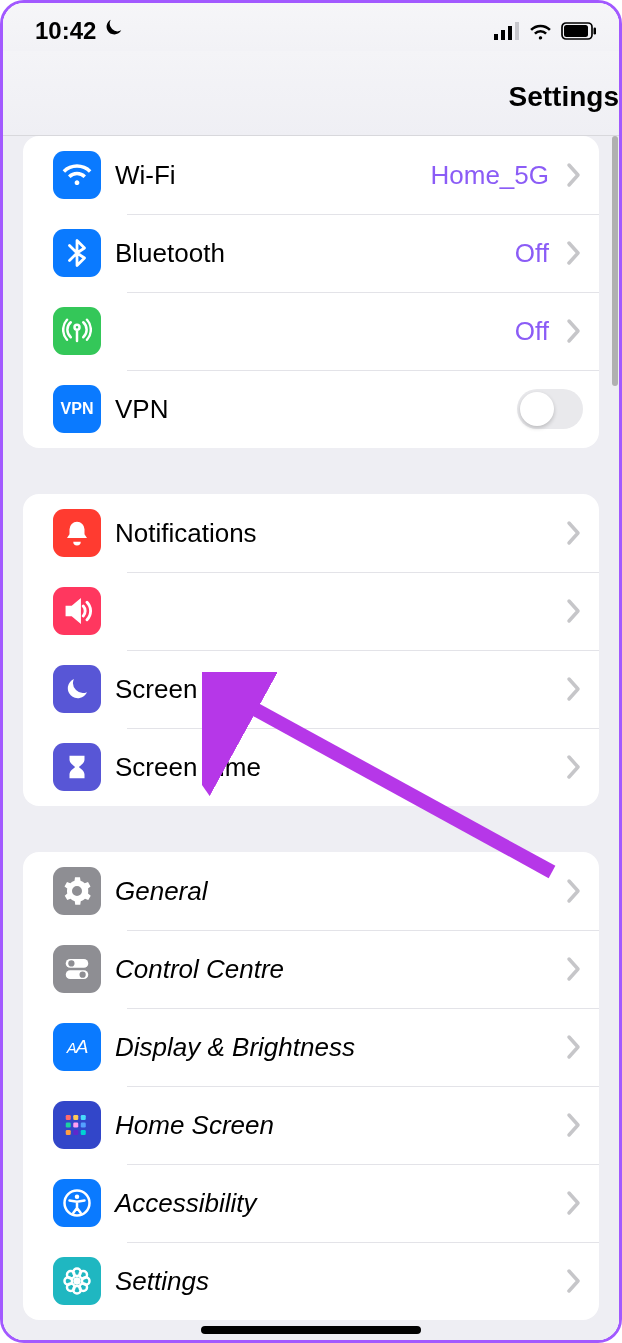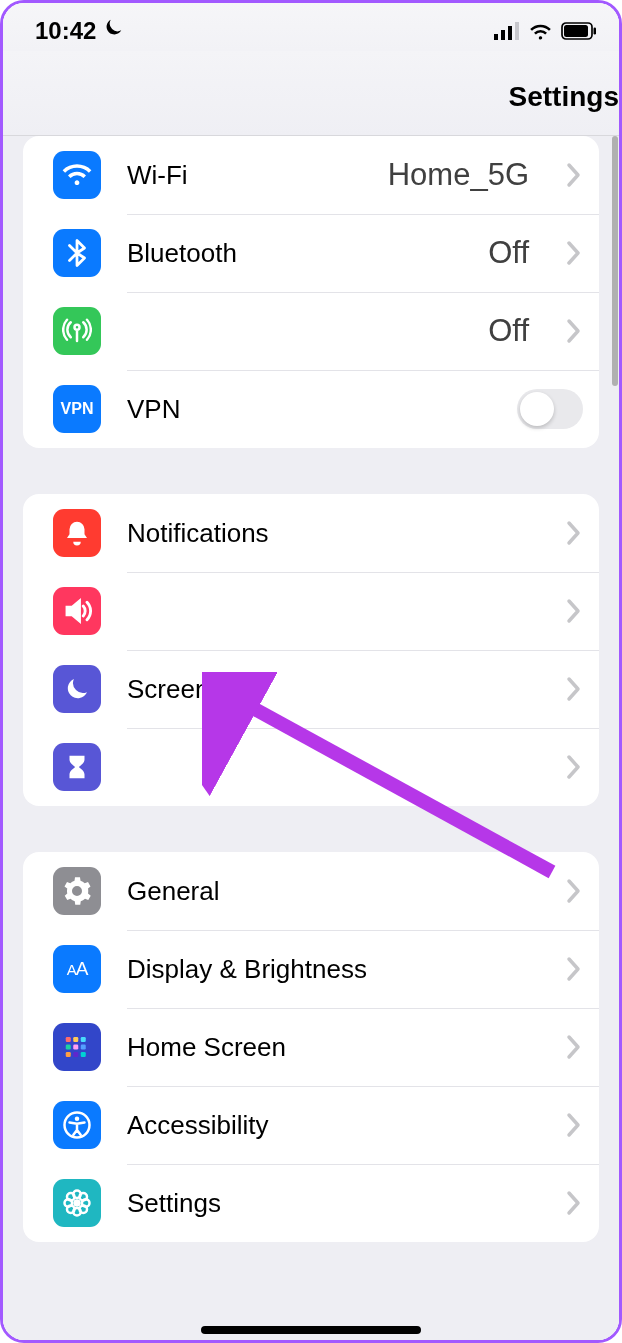--- a/index.html
+++ b/index.html
@@ -59,42 +59,42 @@
     margin: 0 20px 46px 20px;
     border-radius: 16px;
     overflow: hidden;
   }
   .group:first-child { margin-top:0; border-top-left-radius:0; border-top-right-radius:0;}
   .row {
     display:flex;
     align-items:center;
     height: 78px;
     padding: 0 16px 0 14px;
-    gap: 26px;
+    gap: 14px;
     position:relative;
   }
   .row + .row::before {
     content:"";
     position:absolute;
     top:0; left:104px; right:0;
     height:1px;
     background:#e3e3e8;
   }
   .group:first-child .row + .row::before { left: 104px; }
   .icon-box {
     width:48px; height:48px;
     border-radius:11px;
     display:flex; align-items:center; justify-content:center;
     flex-shrink:0;
     margin-left: 16px;
   }
   .icon-box svg { width:30px; height:30px; fill:#fff; }
   .row-label { font-size:26px; color:#000; flex:0 0 auto; }
   .spacer { flex:1; }
-  .row-value { font-size:31px; color:#404040; margin-right:10px; }
+  .row-value { font-size:26px; color:#8b5cf6; margin-right:2px; }
   .chevron { width:18px; height:28px; flex-shrink:0; }
   .chevron path { stroke:#c6c6c9; stroke-width:3.5; fill:none; stroke-linecap:round; stroke-linejoin:round;}
   .toggle {
     width:66px; height:40px; border-radius:20px; background:#e9e9ec;
     position:relative; flex-shrink:0;
   }
   .toggle .knob {
     position:absolute; left:3px; top:3px; width:34px; height:34px;
     background:#fff; border-radius:50%;
     box-shadow: 0 2px 4px rgba(0,0,0,.2);
@@ -248,41 +248,57 @@
             <path d="M4 4l9 10-9 10"></path>
           </svg>
       </div>
 
       <div class="row">
         <div class="icon-box c-indigo">
           <svg viewBox="0 0 24 24">
               <path d="M6 3h12v3c0 3-3 4.5-4.5 6 1.5 1.5 4.5 3 4.5 6v3H6v-3c0-3 3-4.5 4.5-6C9 10.5 6 9 6 6V3z"></path>
             </svg>
         </div>
-        <span class="spacer"></span>
-        <svg class="chevron" viewBox="0 0 18 28">
-            <path d="M4 4l9 10-9 10"></path>
-          </svg>
-      </div>
-    </div>
-
-    <div class="group" style="margin-bottom:2px;">
+        <span class="row-label">Screen Time</span>
+        <span class="spacer"></span>
+        <svg class="chevron" viewBox="0 0 18 28">
+            <path d="M4 4l9 10-9 10"></path>
+          </svg>
+      </div>
+    </div>
+
+    <div class="group" style="margin-bottom:2px;font-style:italic;">
       <div class="row">
         <div class="icon-box c-gray">
           <svg viewBox="0 0 24 24">
               <path d="M12 8a4 4 0 1 0 0 8 4 4 0 0 0 0-8zm9 4a9 9 0 0 1-.2 2l2.2 1.7-2 3.5-2.6-1a9 9 0 0 1-3.4 2l-.4 2.8h-4l-.4-2.8a9 9 0 0 1-3.4-2l-2.6 1-2-3.5L4.2 14A9 9 0 0 1 4 12a9 9 0 0 1 .2-2L2 8.3l2-3.5 2.6 1a9 9 0 0 1 3.4-2L10.4 1h4l.4 2.8a9 9 0 0 1 3.4 2l2.6-1 2 3.5L20.8 10a9 9 0 0 1 .2 2z"></path>
             </svg>
         </div>
         <span class="row-label">General</span>
         <span class="spacer"></span>
         <svg class="chevron" viewBox="0 0 18 28">
             <path d="M4 4l9 10-9 10"></path>
           </svg>
       </div>
 
+      <div class="row">
+        <div class="icon-box c-gray">
+          <svg viewBox="0 0 24 24">
+              <rect x="3" y="4" width="18" height="7" rx="3.5" fill="#fff"></rect>
+              <circle cx="7.5" cy="7.5" r="2.5" fill="#8e8e93"></circle>
+              <rect x="3" y="13" width="18" height="7" rx="3.5" fill="#fff"></rect>
+              <circle cx="16.5" cy="16.5" r="2.5" fill="#8e8e93"></circle>
+            </svg>
+        </div>
+        <span class="row-label">Control Centre</span>
+        <span class="spacer"></span>
+        <svg class="chevron" viewBox="0 0 18 28">
+            <path d="M4 4l9 10-9 10"></path>
+          </svg>
+      </div>
 
       <div class="row">
         <div class="icon-box c-blue" style="font-size:19px;font-weight:500;color:#fff;letter-spacing:-1px;"><span style="font-size:15px;">A</span>A</div>
         <span class="row-label">Display &amp; Brightness</span>
         <span class="spacer"></span>
         <svg class="chevron" viewBox="0 0 18 28">
             <path d="M4 4l9 10-9 10"></path>
           </svg>
       </div>
 

